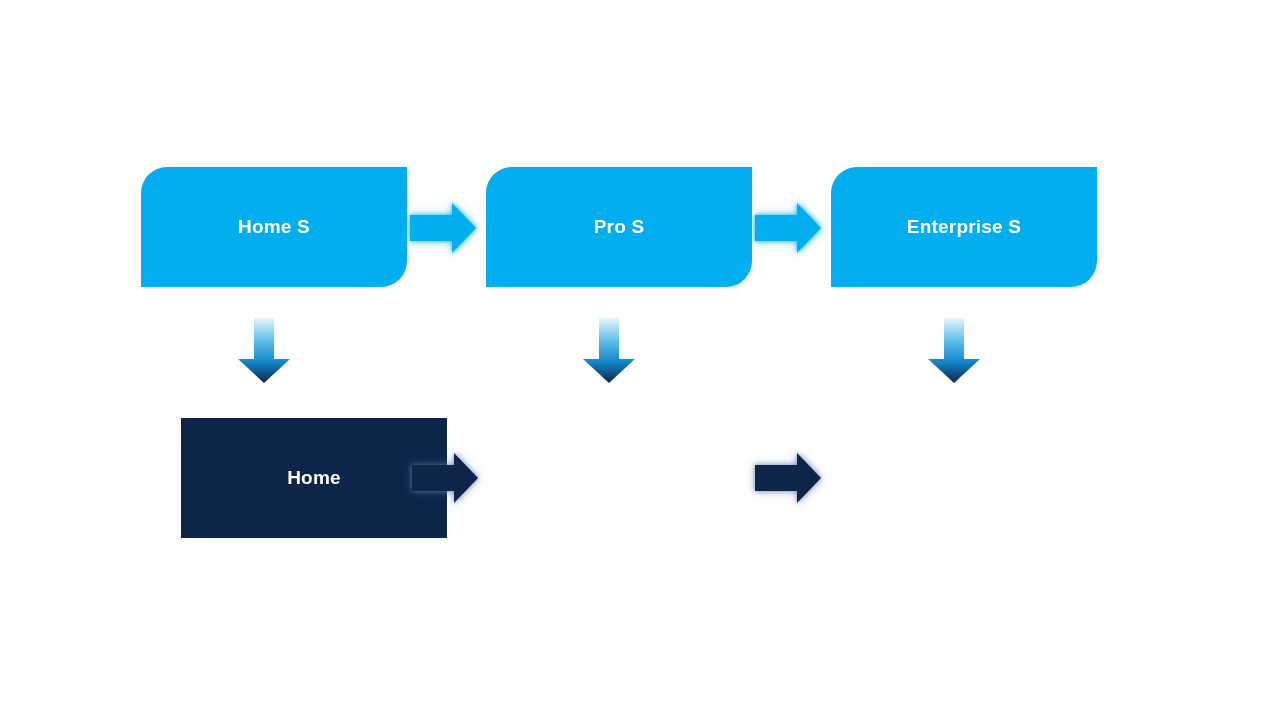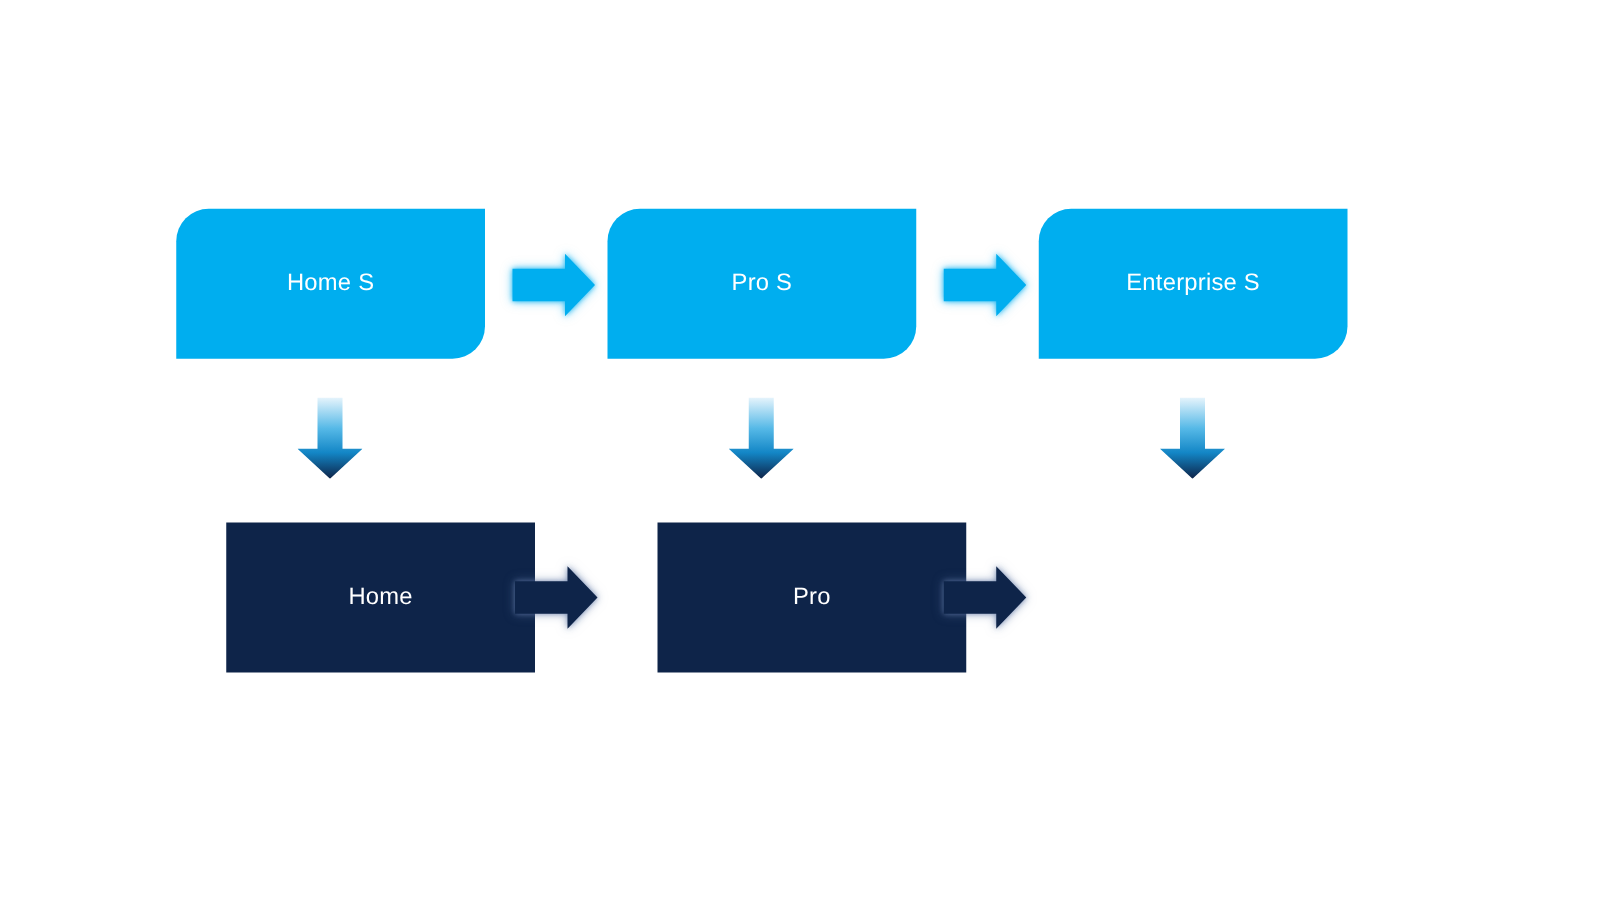--- a/index.html
+++ b/index.html
@@ -2,23 +2,23 @@
 <html style="--bg: #FFFFFF; --light-blue: #00AEEF; --dark-navy: #0E2449; --text: #FFFFFF;"><head>
 <meta charset="utf-8">
 <style>
   html,body{margin:0;padding:0;background:#fff;}
   .slide{
     position:relative;width:1280px;height:720px;overflow:hidden;
     background:var(--bg,#ffffff);
     font-family:"Liberation Sans", sans-serif;
   }
   .node{
-    position:absolute;width:247px;height:120px;
+    position:absolute;width:266px;height:120px;
     display:flex;align-items:center;justify-content:center;
-    color:var(--text,#ffffff);font-size:19px;font-weight:400;
+    color:var(--text,#ffffff);font-size:19px;font-weight:700;
     letter-spacing:.2px;
     text-align:center;
   }
   .node.top-style{background:var(--light-blue,#00aeef);border-radius:26px 0 26px 0;}
   .node.bottom-style{background:var(--dark-navy,#0e2449);border-radius:0;margin-left:40px;}
   .col1{left:141px}.col2{left:486px}.col3{left:831px}
   .row-top{top:167px}.row-bottom{top:418px}
 
   .h-arrow{position:absolute;width:66px;height:50px;}
   .h-arrow svg{display:block;width:100%;height:100%;overflow:visible;}
@@ -88,23 +88,20 @@
   </div>
   <div class="v-arrow va-3">
     <svg viewBox="0 0 52 65">
         <polygon points="16,0 36,0 36,41 52,41 26,65 0,41 16,41"></polygon>
       </svg>
   </div>
 
   <div class="node bottom-style col1 row-bottom">
     <span>Home</span>
   </div>
-  <div class="node bottom-style col2 row-bottom">
-    <span>Pro</span>
-  </div>
 
   <div class="h-arrow navy ha-b1">
     <svg viewBox="0 0 66 50">
         <polygon points="0,12 42,12 42,0 66,25 42,50 42,38 0,38"></polygon>
       </svg>
   </div>
   <div class="h-arrow navy ha-b2">
     <svg viewBox="0 0 66 50">
         <polygon points="0,12 42,12 42,0 66,25 42,50 42,38 0,38"></polygon>
       </svg>

